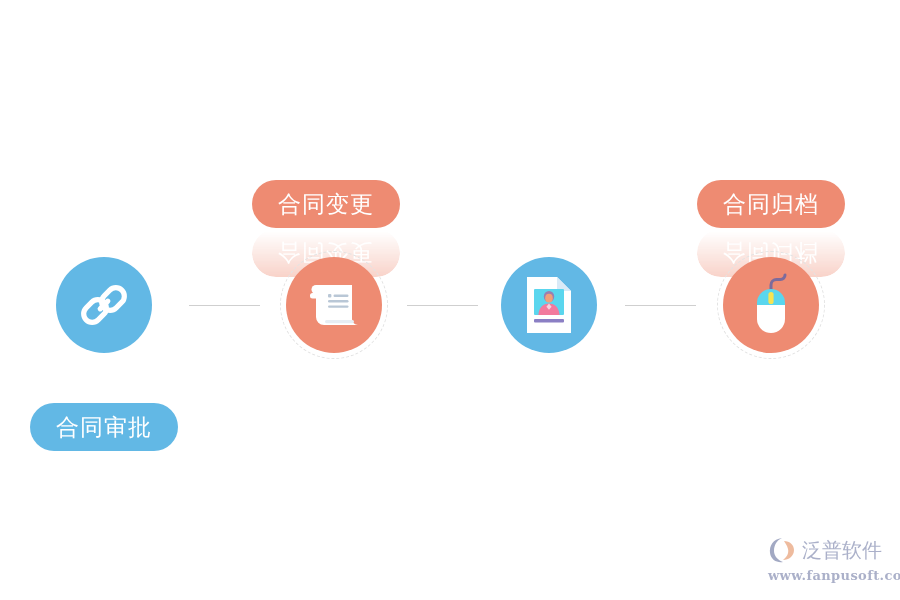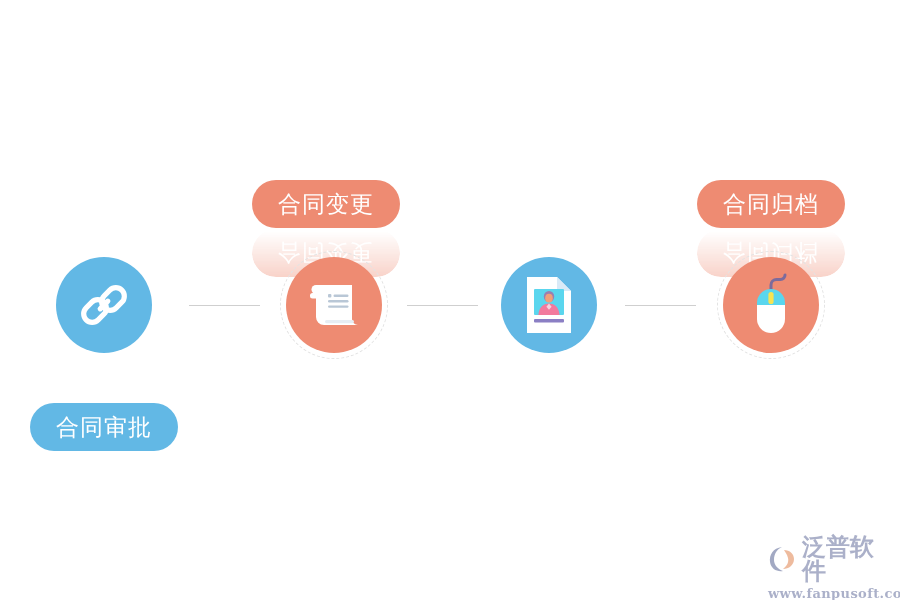--- a/index.html
+++ b/index.html
@@ -117,22 +117,22 @@
     height: 58px;
     opacity: .72;
   }
   .wm-row {
     display: flex;
     align-items: center;
     gap: 4px;
   }
   .wm-mark { width: 30px; height: 30px; flex: 0 0 auto; }
   .wm-name {
-    font-size: 24px;
-    font-weight: bold;
+    font-size: 20px;
+    font-weight: normal;
     color: #8b93b5;
     line-height: 1;
     letter-spacing: 0px;
   }
   .wm-url {
     margin-top: 3px;
     font-family: "DejaVu Serif", "Liberation Serif", serif;
     font-size: 13px;
     font-weight: bold;
     color: #8b93b5;

